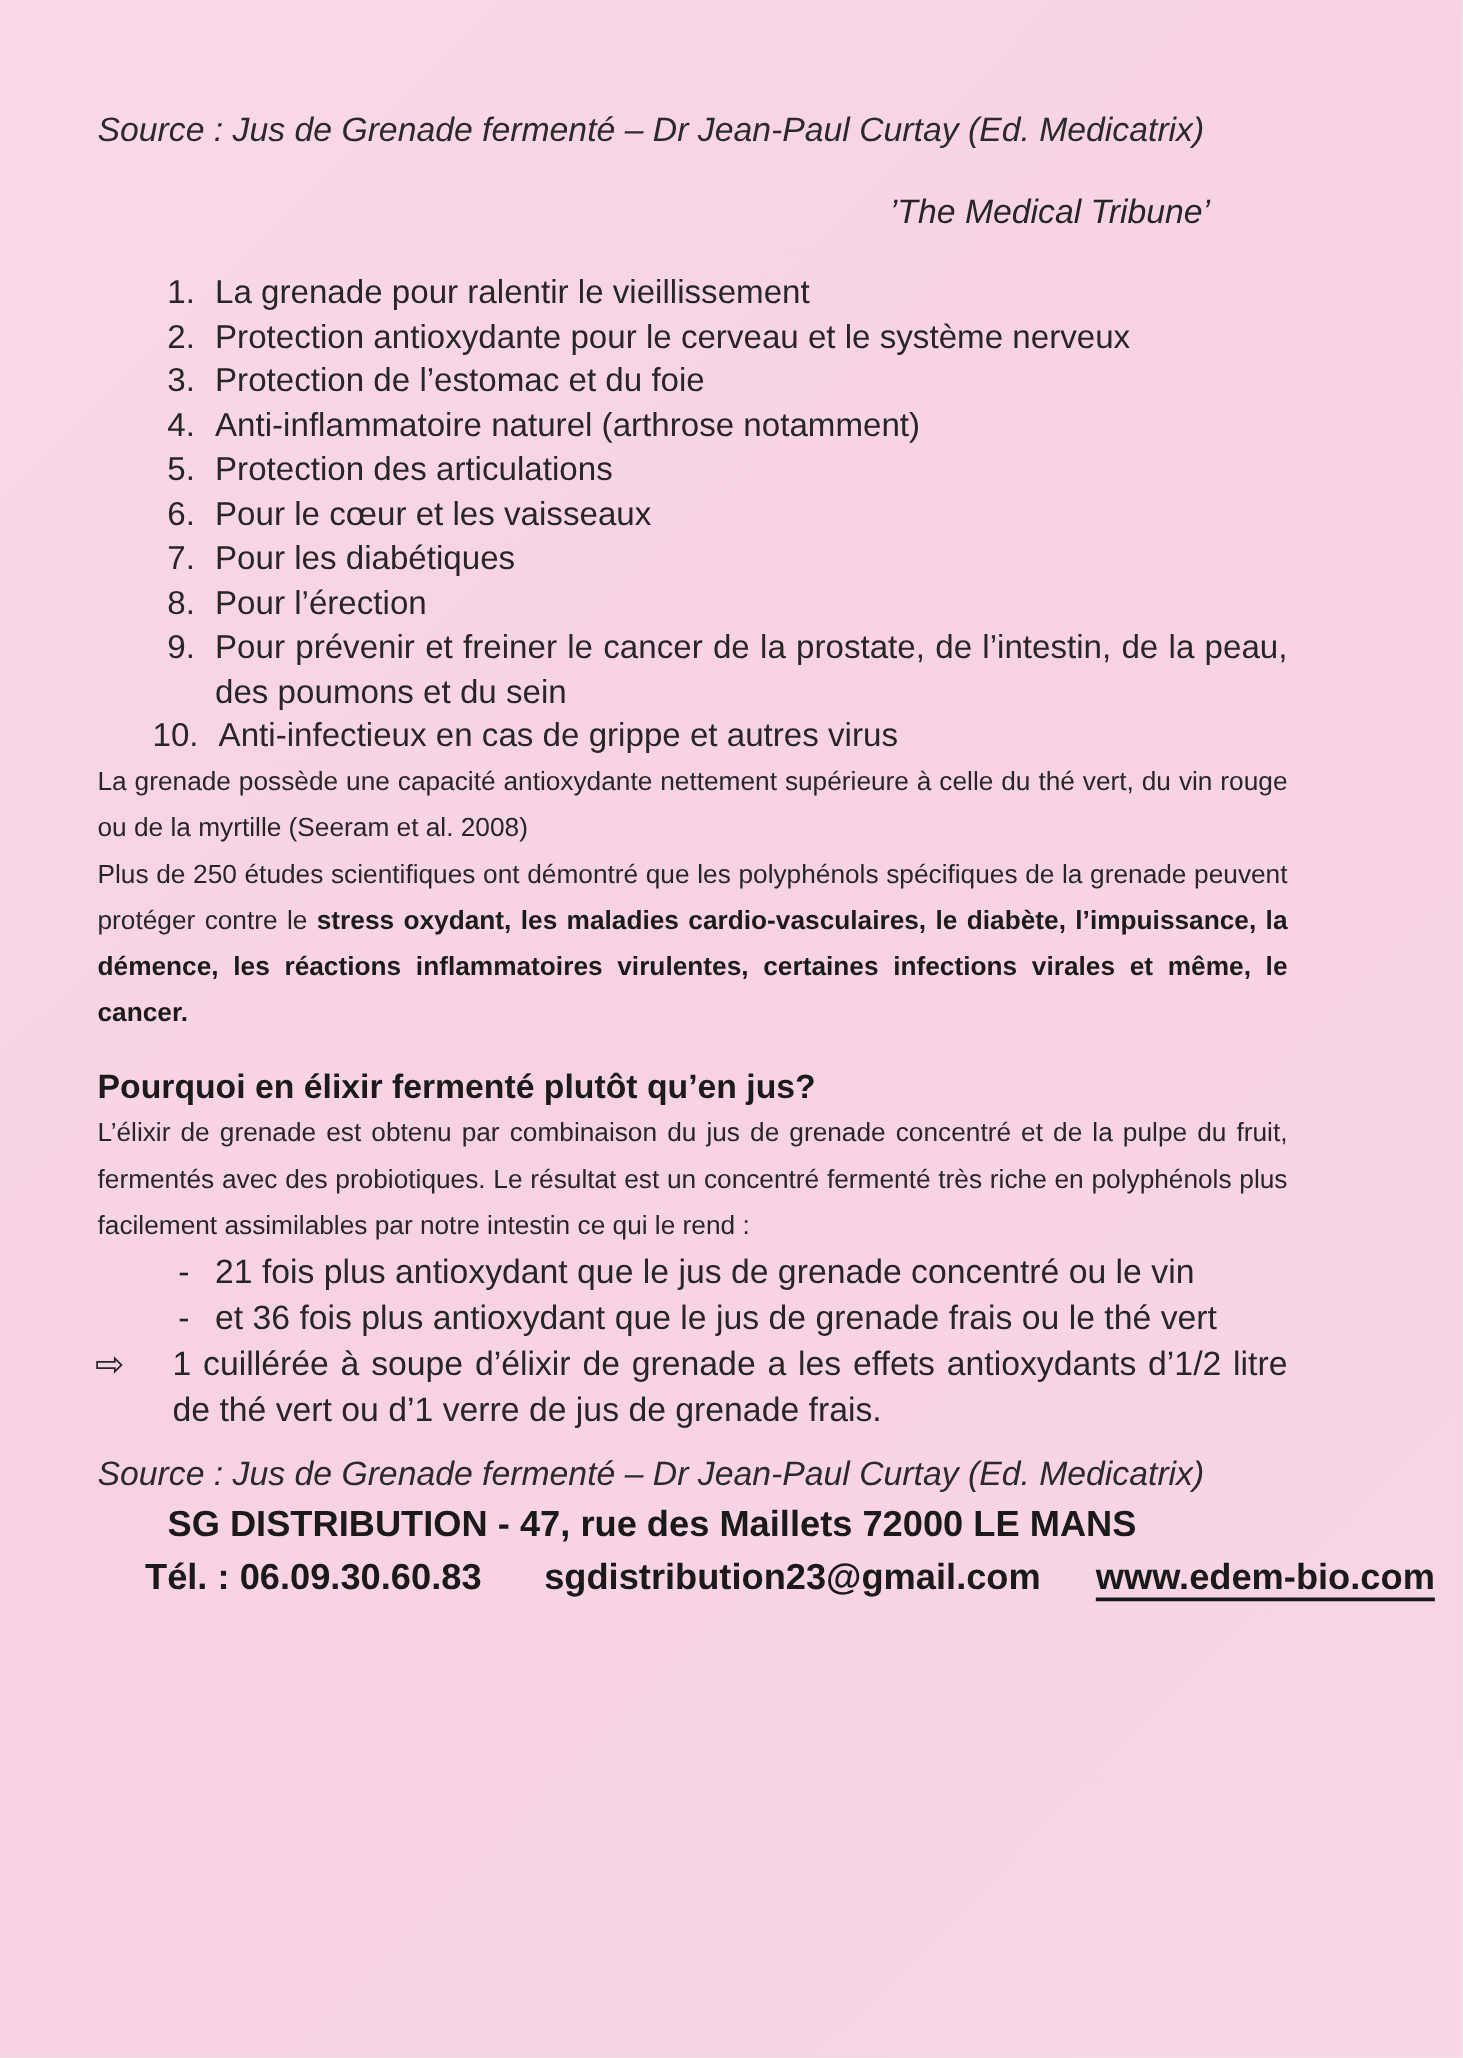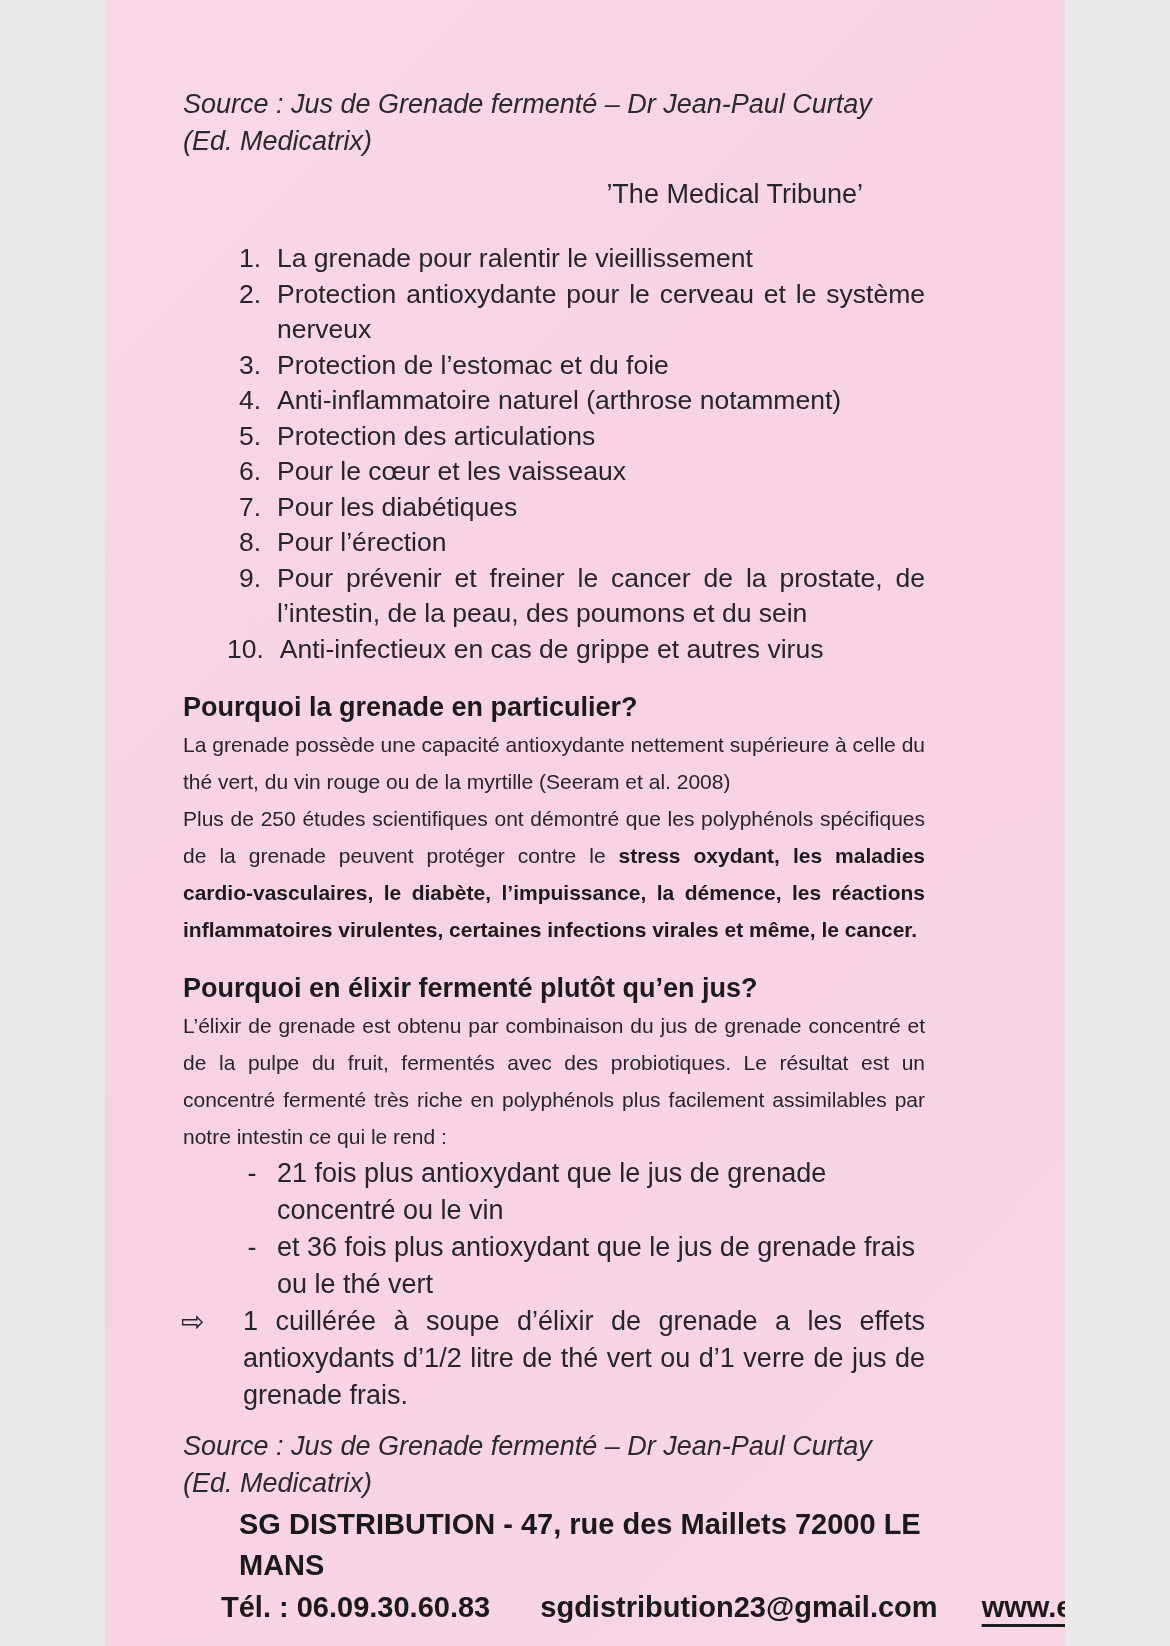--- a/index.html
+++ b/index.html
@@ -2,21 +2,21 @@
 <html><head>
 <meta charset="utf-8">
 <style>
   html, body {
     margin: 0;
     padding: 0;
     background: #e9e9e9;
   }
   .page {
     position: relative;
-    width: 960px;
+    width: 1170px;
     height: 1646px;
     margin: 0 auto;
     background: linear-gradient(135deg, #f9d9e8 0%, #f7d2e3 45%, #f8d6e6 100%);
     font-family: "Liberation Sans", sans-serif;
     color: #262626;
     box-sizing: border-box;
     padding: 86px 140px 0 78px;
     overflow: hidden;
   }
   .src-line {
@@ -29,23 +29,24 @@
     margin-top: 22px;
     text-align: center;
     font-size: 35px;
     line-height: 46px;
     font-weight: bold;
     font-style: italic;
     color: #1c1c1c;
     letter-spacing: 0.5px;
   }
   .attribution {
-    margin-top: 16px;
+    margin-top: 28px;
     margin-right: 62px;
     text-align: right;
+    font-style: italic;
     font-size: 27px;
     line-height: 37px;
   }
   ol.benefits {
     list-style: none;
     margin: 28px 0 0 44px;
     padding: 0;
     font-size: 26.5px;
     line-height: 35.5px;
   }
@@ -184,21 +185,20 @@
     <li>
       <span class="num">9.</span>
       <span class="txt">Pour prévenir et freiner le cancer de la prostate, de l’intestin, de la peau, des poumons et du sein</span>
     </li>
     <li>
       <span class="num">10.</span>
       <span class="txt">Anti-infectieux en cas de grippe et autres virus</span>
     </li>
   </ol>
 
-  <div class="sec-heading">Pourquoi la grenade en particulier?</div>
 
   <p class="body-par"><span>La grenade possède une capacité antioxydante nettement supérieure à celle du thé vert, du vin rouge ou de la myrtille (Seeram et al. 2008)</span></p>
 
   <p class="body-par"><span>Plus de 250 études scientifiques ont démontré que les polyphénols spécifiques de la grenade peuvent protéger contre le </span><span class="bold-run">stress oxydant, les maladies cardio-vasculaires, le diabète, l’impuissance, la démence, les réactions inflammatoires virulentes, certaines infections virales et même, le cancer.</span></p>
 
 
   <div class="sec-heading">Pourquoi en élixir fermenté plutôt qu’en jus?</div>
 
   <p class="body-par"><span>L’élixir de grenade est obtenu par combinaison du jus de grenade concentré et de la pulpe du fruit, fermentés avec des probiotiques. Le résultat est un concentré fermenté très riche en polyphénols plus facilement assimilables par notre intestin ce qui le rend :</span></p>
 

